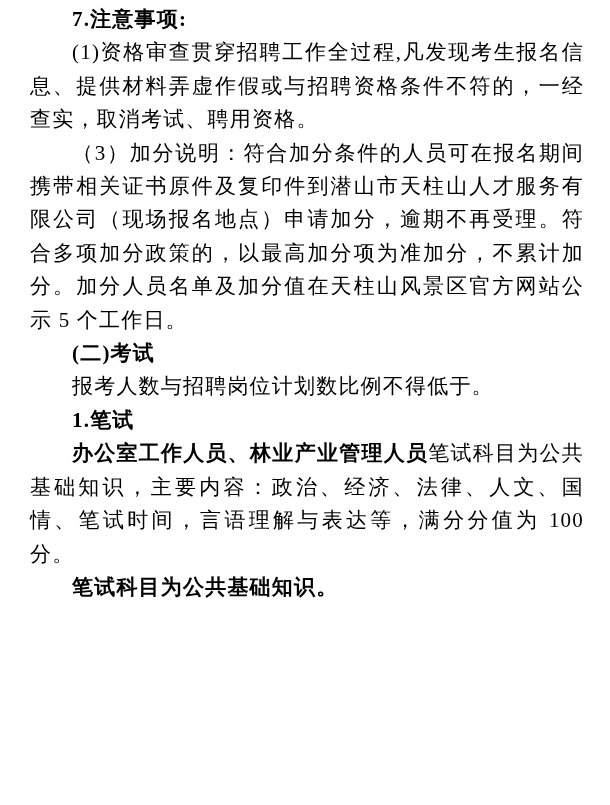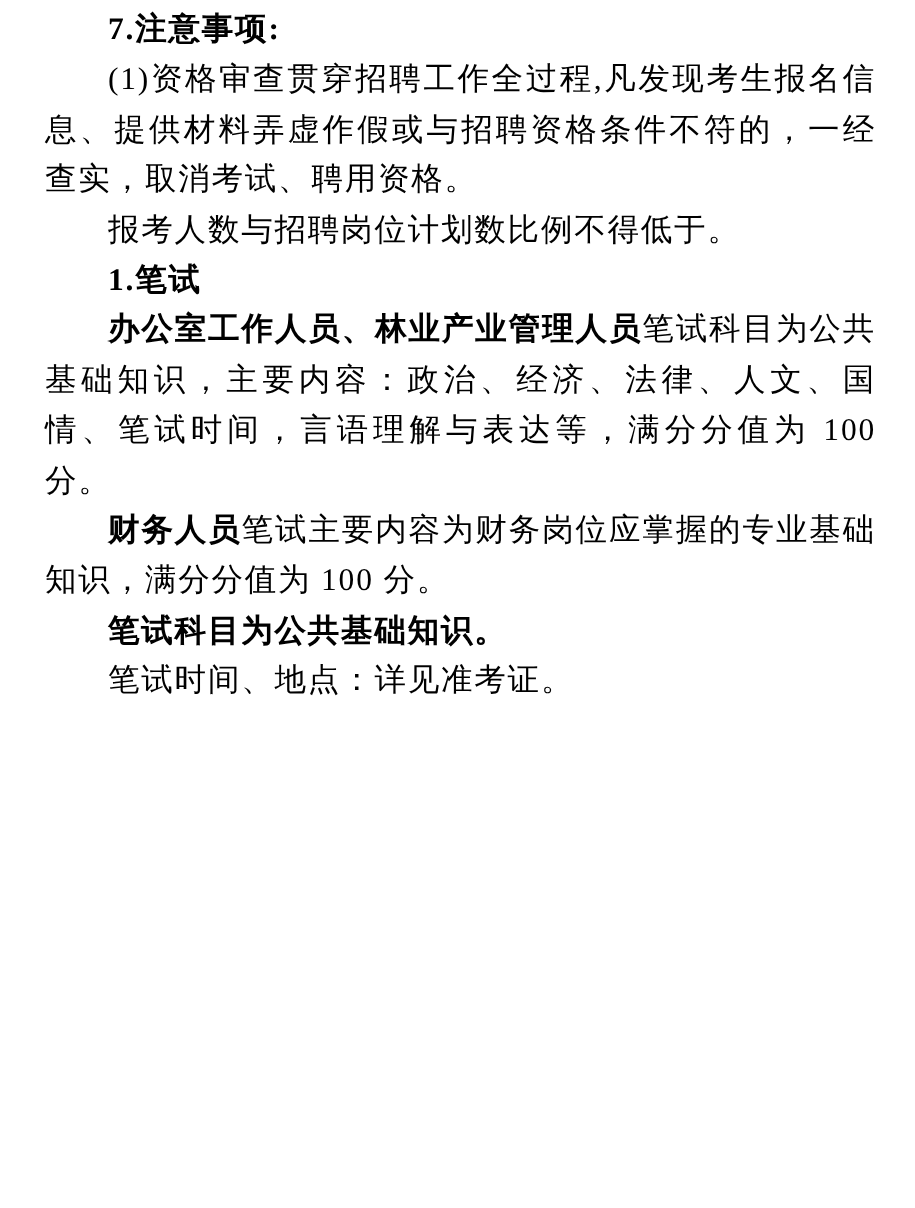--- a/index.html
+++ b/index.html
@@ -36,21 +36,21 @@
     font-weight: 700;
   }
 </style>
 </head>
 <body>
 
 <div class="page">
   <div>
       <p class="para"><strong>7.注意事项:</strong></p>
       <p class="para"><span>(1)资格审查贯穿招聘工作全过程,凡发现考生报名信息、提供材料弄虚作假或与招聘资格条件不符的，一经查实，取消考试、聘用资格。</span></p>
+      <p class="para"><span>（3）加分说明：符合加分条件的人员可在报名期间携带相关证书原件及复印件到潜山市天柱山人才服务有限公司（现场报名地点）申请加分，逾期不再受理。符合多项加分政策的，以最高加分项为准加分，不累计加分。加分人员名单及加分值在天柱山风景区官方网站公示 5 个工作日。</span></p>
+      <p class="para"><strong>(二)考试</strong></p>
       <p class="para"><span>报考人数与招聘岗位计划数比例不得低于。</span></p>
       <p class="para"><strong>1.笔试</strong></p>
       <p class="para"><strong>办公室工作人员、林业产业管理人员</strong><span>笔试科目为公共基础知识，主要内容：政治、经济、法律、人文、国情、笔试时间，言语理解与表达等，满分分值为 100 分。</span></p>
-      <p class="para"><strong>财务人员</strong><span>笔试主要内容为财务岗位应掌握的专业基础知识，满分分值为 100 分。</span></p>
       <p class="para"><strong>笔试科目为公共基础知识。</strong></p>
-      <p class="para"><span>笔试时间、地点：详见准考证。</span></p>
       <p class="para"></p>
     </div>
 </div>
 
 </body></html>

